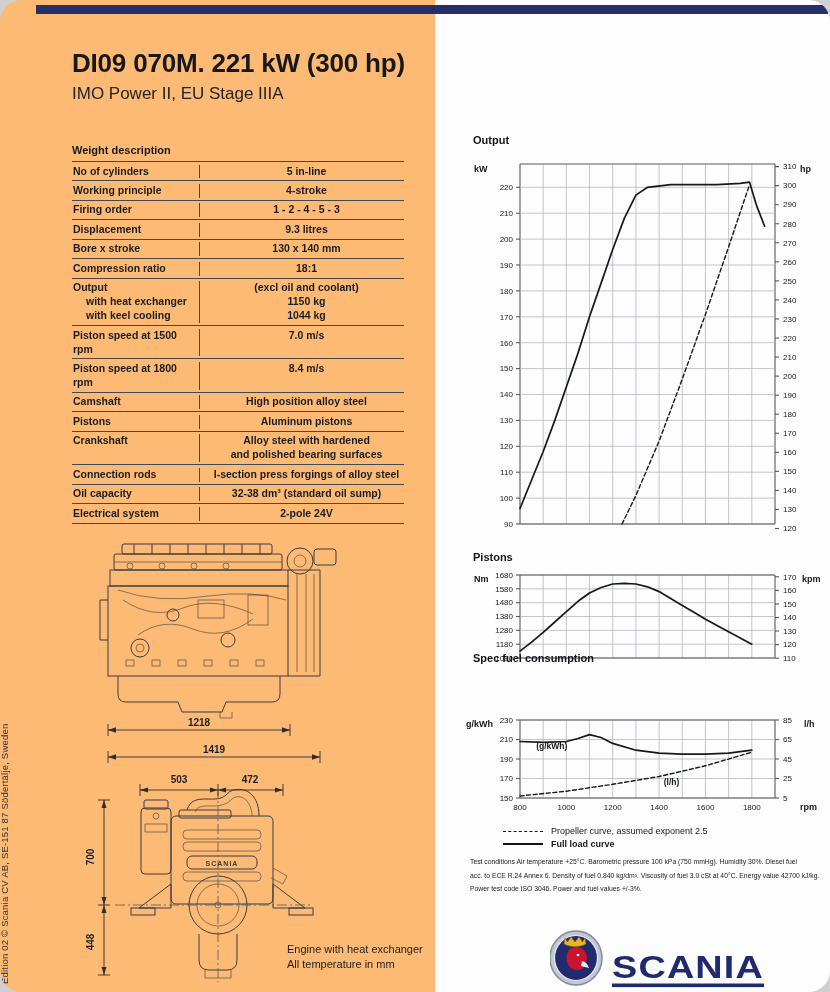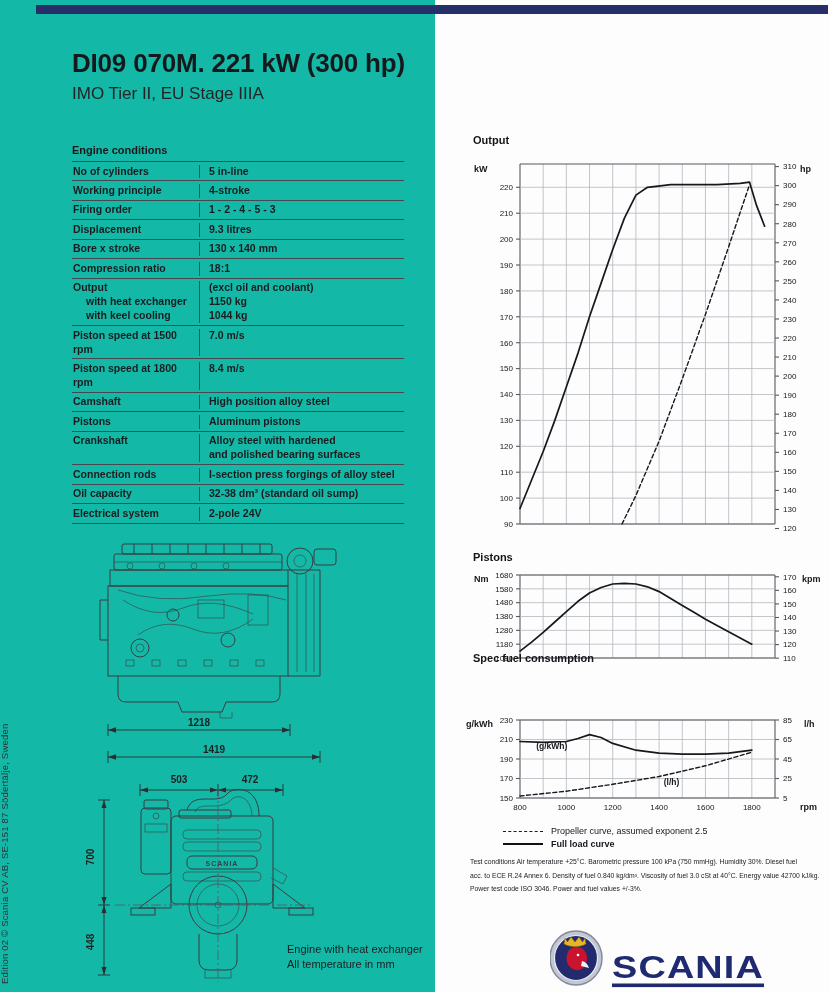--- a/index.html
+++ b/index.html
@@ -1,31 +1,31 @@
 <!DOCTYPE html>
 <html><head>
 <meta charset="utf-8">
 <style>
   html,body{margin:0;padding:0;}
   body{font-family:"Liberation Sans","DejaVu Sans",sans-serif;background:#cfd0d2;}
-  #sheet{position:relative;width:830px;height:992px;background:#14b8a6;overflow:hidden;margin:0 auto;}
+  #sheet{position:relative;width:830px;height:992px;background:#fdba74;overflow:hidden;margin:0 auto;border-radius:21px;}
   #right-panel{position:absolute;left:435px;top:0;width:395px;height:992px;background:#fdfdfe;}
   #top-bar{position:absolute;left:36px;top:5px;width:792px;height:9px;background:#272f68;}
   .edition{position:absolute;left:10px;bottom:8px;transform-origin:0 100%;transform:rotate(-90deg);
            white-space:nowrap;font-size:9.5px;color:#303238;letter-spacing:.2px;}
   .title{position:absolute;left:72px;top:48px;font-size:26px;font-weight:700;color:#17181c;letter-spacing:-.2px;}
   .subtitle{position:absolute;left:72px;top:84px;font-size:17px;font-weight:400;color:#222428;}
   .sec-head{position:absolute;left:72px;top:144px;font-size:11px;font-weight:700;color:#17181c;}
   
   #spec-table{position:absolute;left:72px;top:161px;width:332px;border-top:1.3px solid #46484e;
               font-size:10.5px;font-weight:700;color:#1b1c20;line-height:1.33;}
   .trow{display:flex;border-bottom:1.3px solid #46484e;padding:2.5px 0 2px;}
   .tlabel{width:126px;flex:none;padding-left:1px;}
   .tlabel .sub{padding-left:13px;}
-  .tvalue{flex:1;border-left:1.3px solid #46484e;padding-left:9px;}
+  .tvalue{flex:1;border-left:1.3px solid #46484e;padding-left:9px;text-align:center;}
   
   .chart-title{position:absolute;left:473px;font-size:11px;font-weight:700;color:#141518;}
   .csvg{position:absolute;left:460px;}
   .grid{stroke:#b3b7bd;stroke-width:.8;}
   .frame{stroke:#55585e;stroke-width:1.1;}
   text.tick{font-size:8px;fill:#17181c;}
   text.unit{font-size:9px;font-weight:700;fill:#17181c;}
   text.ann{font-size:8.5px;font-weight:700;fill:#17181c;}
   .curve{fill:none;stroke:#17181c;stroke-width:1.7;stroke-linejoin:round;stroke-linecap:round;}
   .curve.dashed{stroke-width:1.4;stroke-dasharray:4 2.6;}
@@ -47,22 +47,22 @@
 </style>
 </head>
 <body>
 
 <div id="sheet">
   <div id="right-panel"></div>
   <div id="top-bar"></div>
 
   <div class="edition">Edition 02 © Scania CV AB, SE-151 87  Södertälje, Sweden</div>
   <div class="title">DI09 070M. 221 kW (300 hp)</div>
-  <div class="subtitle">IMO Tier II, EU Stage IIIA</div>
-  <div class="sec-head">Engine conditions</div>
+  <div class="subtitle">IMO Power II, EU Stage IIIA</div>
+  <div class="sec-head">Weight description</div>
   <div id="spec-table">
       <div class="trow">
         <div class="tlabel">
           <div>No of cylinders</div>
         </div>
         <div class="tvalue">
           <div>5 in-line</div>
         </div>
       </div>
       <div class="trow">

